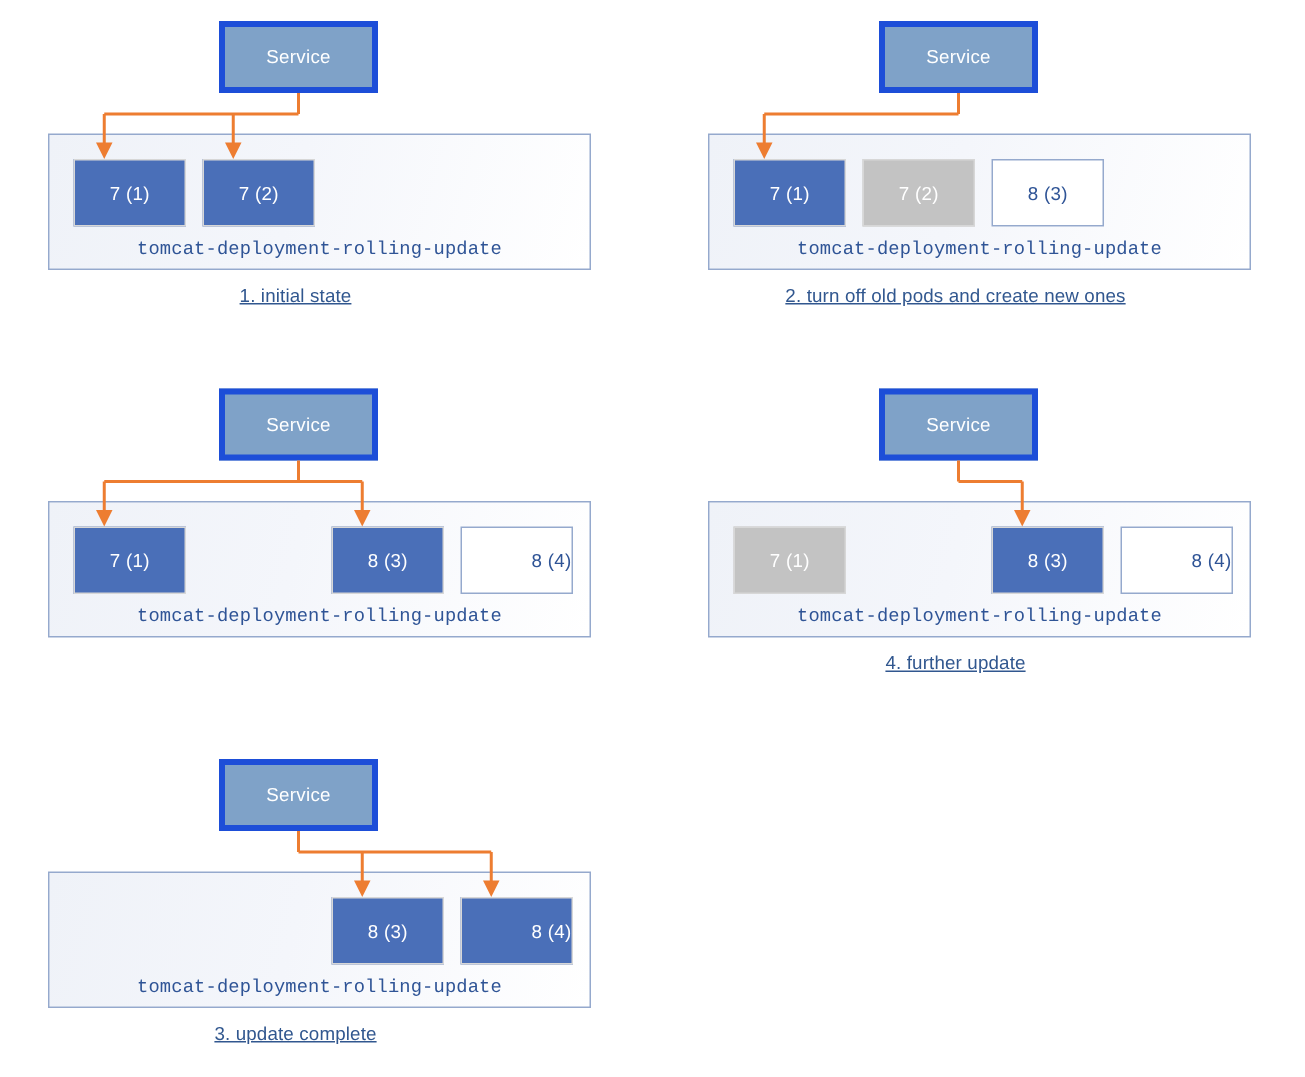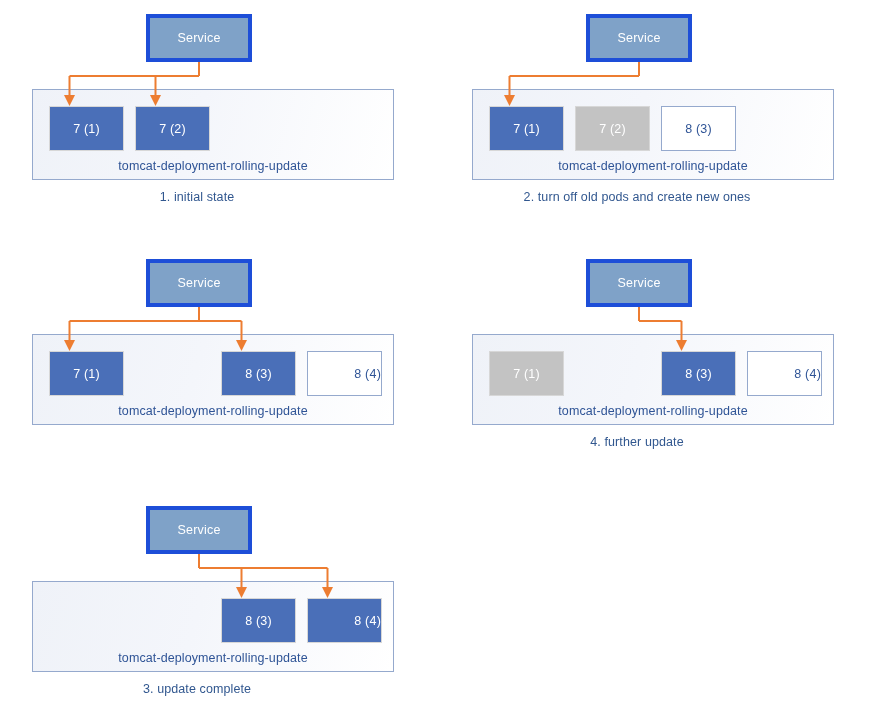--- a/index.html
+++ b/index.html
@@ -54,20 +54,21 @@
 
   .deployment-label {
     position: absolute;
     left: 0;
     right: 0;
     bottom: 6px;
     text-align: center;
     font-size: 12.5px;
     color: #2f5496;
     letter-spacing: .1px;
+    font-family: Liberation Mono, monospace;
   }
 
   
   .pod-row {
     position: absolute;
     left: 0;
     top: 0;
     width: 362px;
     height: 62px;
   }
@@ -108,20 +109,21 @@
   
   .caption {
     position: absolute;
     top: 190px;
     left: 0;
     width: 362px;
     text-align: center;
     font-size: 12.5px;
     color: #31578f;
     letter-spacing: .1px;
+    text-decoration: underline;
   }
 
   
   .connector {
     position: absolute;
     left: 0;
     top: 0;
     width: 400px;
     height: 218px;
     pointer-events: none;

